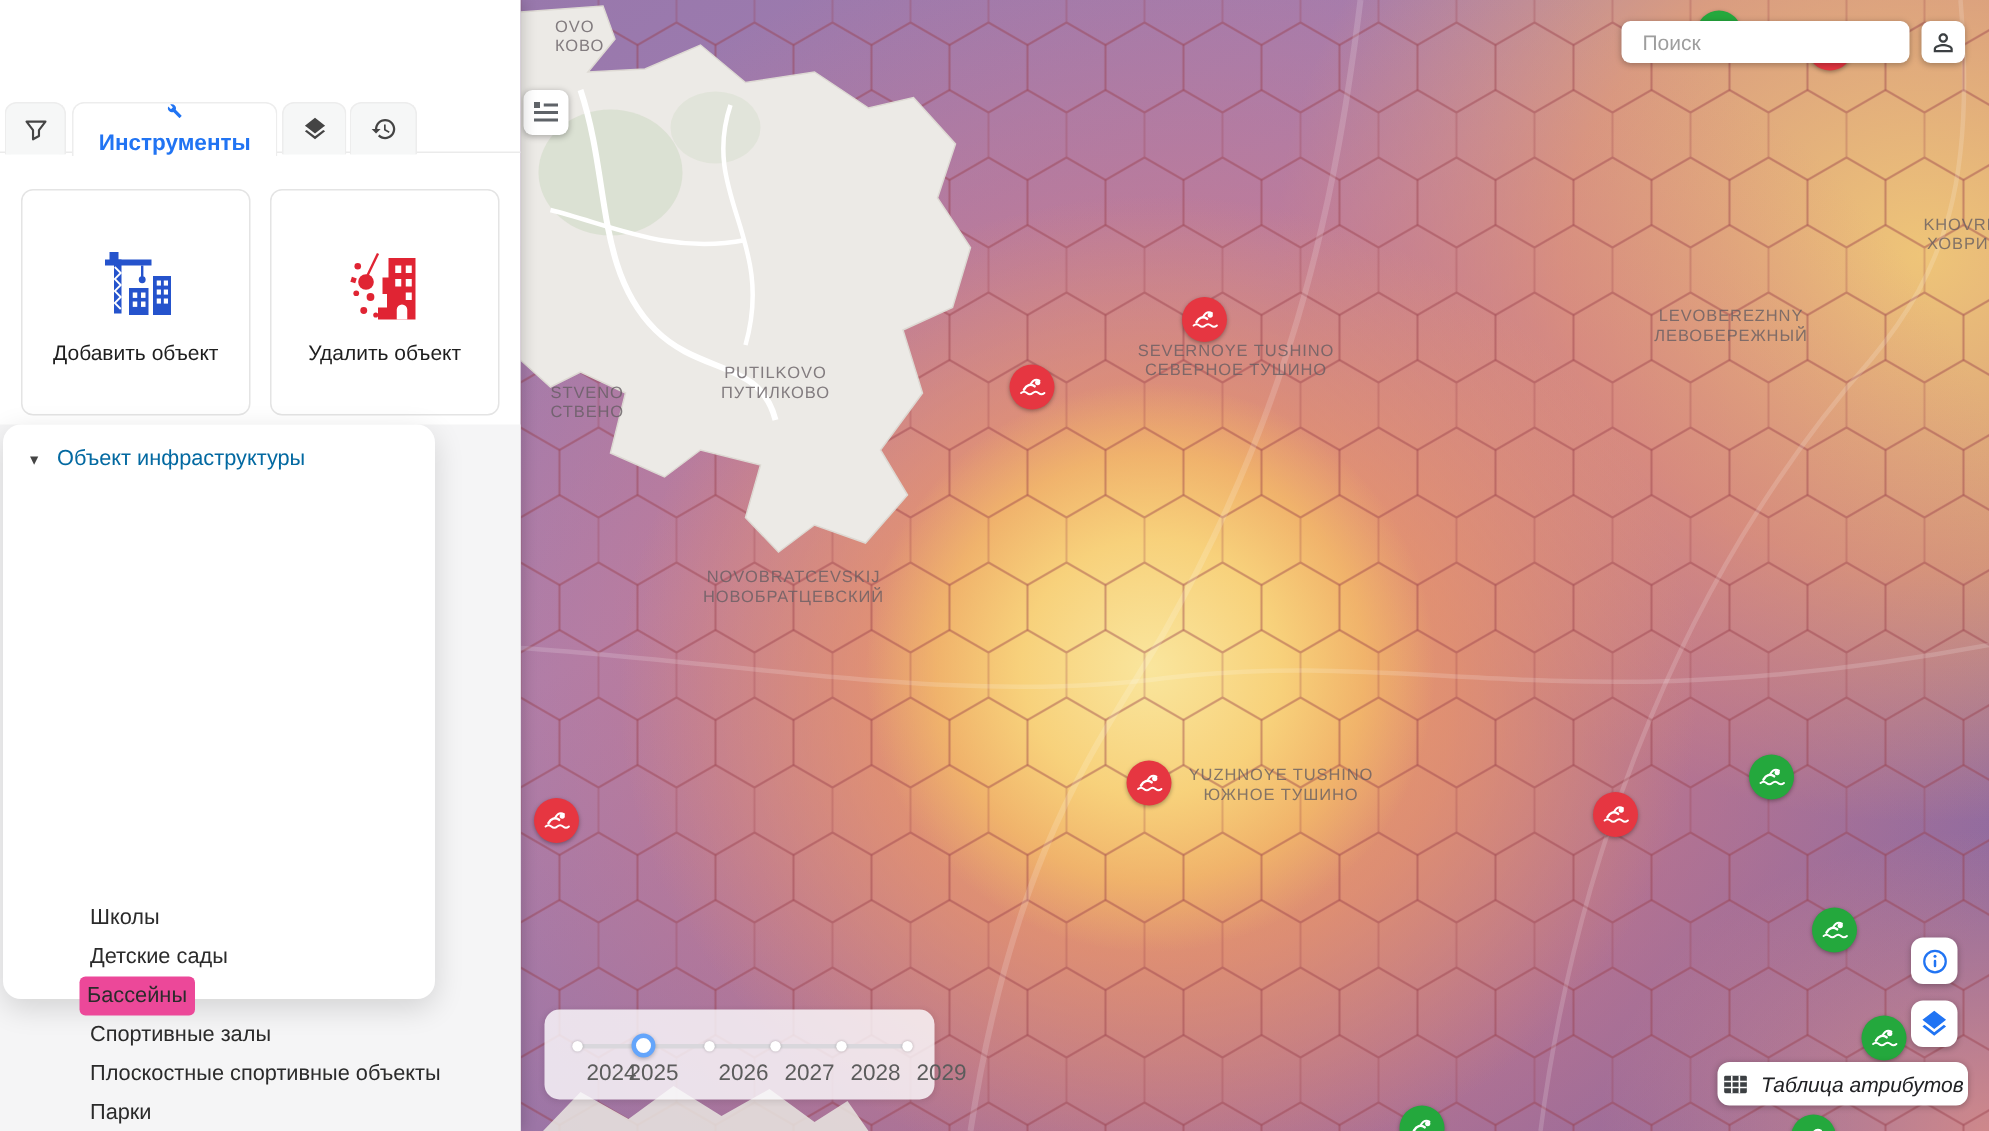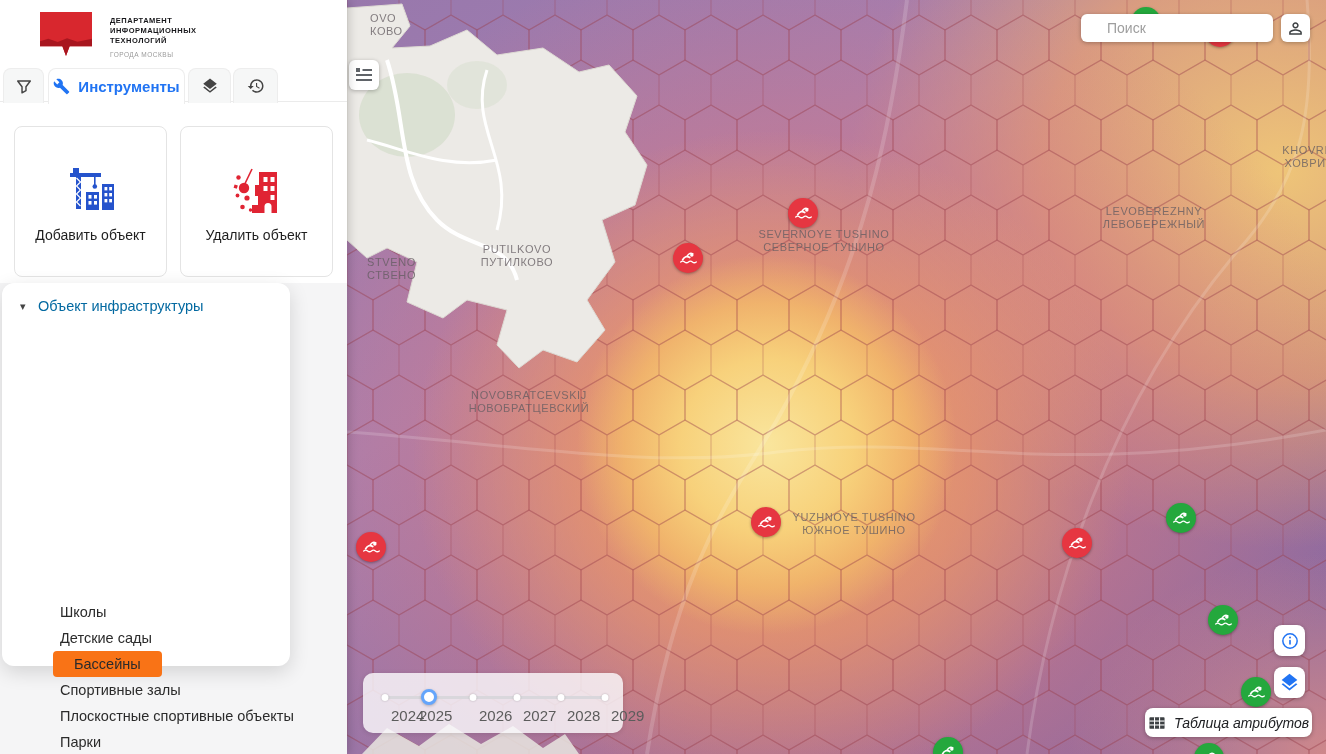--- a/index.html
+++ b/index.html
@@ -26,21 +26,21 @@
   .marker { position:absolute; width:30px; height:30px; border-radius:50%; z-index:2;
     transform:translate(-50%,-50%); display:flex; align-items:center; justify-content:center;
     box-shadow:0 1px 3px rgba(0,0,0,0.35); cursor:pointer; }
   .marker.red { background:#e63641; }
   .marker.green { background:#24a83d; }
 
   .map-btn { position:absolute; background:#fff; border-radius:8px; z-index:5;
     box-shadow:0 1px 4px rgba(0,0,0,0.28); display:flex; align-items:center; justify-content:center; cursor:pointer;font-style:italic; }
   .legend-btn { left:2px; top:60px; width:30px; height:30px; border-radius:6px; }
   .search-wrap { position:absolute; left:734px; top:14px; width:192px; height:28px; background:#fff;
-    border-radius:6px; z-index:5; box-shadow:0 1px 4px rgba(0,0,0,0.28); display:flex; align-items:center; padding:0 20px; }
+    border-radius:6px; z-index:5; box-shadow:0 1px 4px rgba(0,0,0,0.28); display:flex; align-items:center; padding:0 8px; }
   .search-wrap input { border:none; outline:none; flex:1; font-size:14px; margin-left:6px; color:#333;
     font-family:"Liberation Sans", sans-serif; background:transparent; }
   .search-wrap input::placeholder { color:#9e9e9e; }
   .user-btn { left:934px; top:14px; width:29px; height:28px; border-radius:6px; }
   .info-btn { left:927px; top:625px; width:31px; height:31px; }
   .layers-btn { left:927px; top:667px; width:31px; height:31px; }
   .attr-btn { left:798px; top:708px; width:167px; height:29px; gap:8px; font-size:14px; color:#202124; }
 
   
   .timeline { position:absolute; left:16px; top:673px; width:260px; height:60px; z-index:4;
@@ -61,40 +61,40 @@
   .logo-shield { width:52px; height:44px; background:#d8272e; position:relative;
     clip-path:polygon(0 0,100% 0,100% 78%,57% 78%,50% 100%,43% 78%,0 78%); }
   .logo-shield:after { content:""; position:absolute; left:0; right:0; bottom:0; height:48%; background:#a8161f;
     clip-path:polygon(0 30%,16% 18%,34% 34%,52% 16%,72% 32%,100% 18%,100% 100%,0 100%); }
   .logo-title { font-size:7.5px; font-weight:bold; letter-spacing:0.5px; color:#17171a; line-height:10px; padding-top:4px; }
   .logo-sub { font-size:6.5px; letter-spacing:0.5px; color:#9a9a9a; margin-top:5px; }
 
   .tabbar { position:absolute; left:0; top:66px; width:347px; height:36px; border-bottom:1px solid #ebebeb; }
   .tab { position:absolute; top:2px; height:35px; background:#f6f7f7; border:1px solid #ededed; border-bottom:none;
     border-radius:8px 8px 0 0; display:flex; align-items:center; justify-content:center; gap:8px; cursor:pointer; }
-  .tab.active { background:#fff; color:#2174f3; font-size:15px; font-weight:bold; z-index:2; height:36px; }
+  .tab.active { background:#fff; color:#2174f3; font-size:15px; font-weight:bold; z-index:2; height:36px;flex-direction:column; }
   .tab-filter { left:3px; width:41px; }
   .tab-tools { left:48px; width:137px; }
   .tab-layers { left:188px; width:43px; }
   .tab-history { left:233px; width:45px; }
 
   .action-card { position:absolute; top:126px; width:153px; height:151px; background:#fff; border:1px solid #e4e4e4;
     border-radius:8px; cursor:pointer; display:flex; flex-direction:column; align-items:center; }
   .card-add { left:14px; } .card-del { left:180px; }
   .action-card .card-icon { margin-top:36px; height:58px; display:flex; align-items:center; }
   .action-card .card-label { font-size:14px; color:#1f1f1f; margin-top:6px; }
 
   .tree-panel { position:absolute; left:2px; top:283px; width:288px; height:383px; background:#fff;
     border-radius:12px; box-shadow:0 6px 20px rgba(0,0,0,0.14); z-index:3; }
   .tree-root { position:absolute; left:0; top:10px; height:26px; width:100%; display:flex; align-items:center; cursor:pointer; }
   .tree-caret { position:absolute; left:18px; font-size:11px; color:#444; }
   .tree-root-label { position:absolute; left:36px; font-size:14.5px; color:#0369a1; }
   .tree-item { position:absolute; left:58px; height:26px; display:flex; align-items:center;
     font-size:14.5px; color:#2b2b2b; cursor:pointer; white-space:nowrap; }
-  .tree-item.selected { left:51px; background:#f97316; border-radius:4px; padding:0 21px; }
+  .tree-item.selected { left:51px; background:#ec4899; border-radius:4px; padding:0 5px; }
 
   svg { display:block; }
 </style>
 </head>
 <body>
 
 <div class="app">
 
   <div class="map">
 
@@ -140,21 +140,21 @@
         <span>ПУТИЛКОВО</span>
     </div>
     <div class="map-label" style="left:468px; top:228px">
       <span>SEVERNOYE TUSHINO</span>
         <span>СЕВЕРНОЕ ТУШИНО</span>
     </div>
     <div class="map-label left" style="left:2px; top:256px">
       <span>STVENO</span>
         <span>СТВЕНО</span>
     </div>
-    <div class="map-label" style="left:173px; top:389px">
+    <div class="map-label" style="left:173px; top:379px">
       <span>NOVOBRATCEVSKIJ</span>
         <span>НОВОБРАТЦЕВСКИЙ</span>
     </div>
     <div class="map-label" style="left:498px; top:511px">
       <span>YUZHNOYE TUSHINO</span>
         <span>ЮЖНОЕ ТУШИНО</span>
     </div>
     <div class="map-label" style="left:958px; top:144px">
       <span>KHOVRINO</span>
         <span>ХОВРИНО</span>
@@ -323,31 +323,20 @@
       <span class="tl-year" style="left:88px">2026</span>
       <span class="tl-year" style="left:132px">2027</span>
       <span class="tl-year" style="left:176px">2028</span>
       <span class="tl-year" style="left:220px">2029</span>
     </div>
   </div>
 
   <div class="sidebar">
     <div class="sidebar-lower"></div>
 
-    <div class="logo">
-      <div class="logo-shield"></div>
-      <div>
-        <div class="logo-title">
-          <div>ДЕПАРТАМЕНТ</div>
-          <div>ИНФОРМАЦИОННЫХ</div>
-          <div>ТЕХНОЛОГИЙ</div>
-        </div>
-        <div class="logo-sub">ГОРОДА МОСКВЫ</div>
-      </div>
-    </div>
 
     <div class="tabbar">
       <div class="tab tab-filter">
         <svg viewBox="0 0 20 20" width="18" height="18">
             <path d="M3 4.5 h14 L12.2 10.8 v4.4 L7.8 17.6 v-6.8 Z" fill="none" stroke="#444" stroke-width="1.6" stroke-linejoin="round"></path>
           </svg>
       </div>
       <div class="tab tab-tools active">
         <svg viewBox="0 0 24 24" width="17" height="17">
             <path fill="#2174f3" d="M22.7 19l-9.1-9.1c.9-2.3.4-5-1.5-6.9-2-2-5-2.4-7.4-1.3L9 6 6 9 1.6 4.7C.4 7.1.9 10.1 2.9 12.1c1.9 1.9 4.6 2.4 6.9 1.5l9.1 9.1c.4.4 1 .4 1.4 0l2.3-2.3c.5-.4.5-1.1.1-1.4z"></path>

